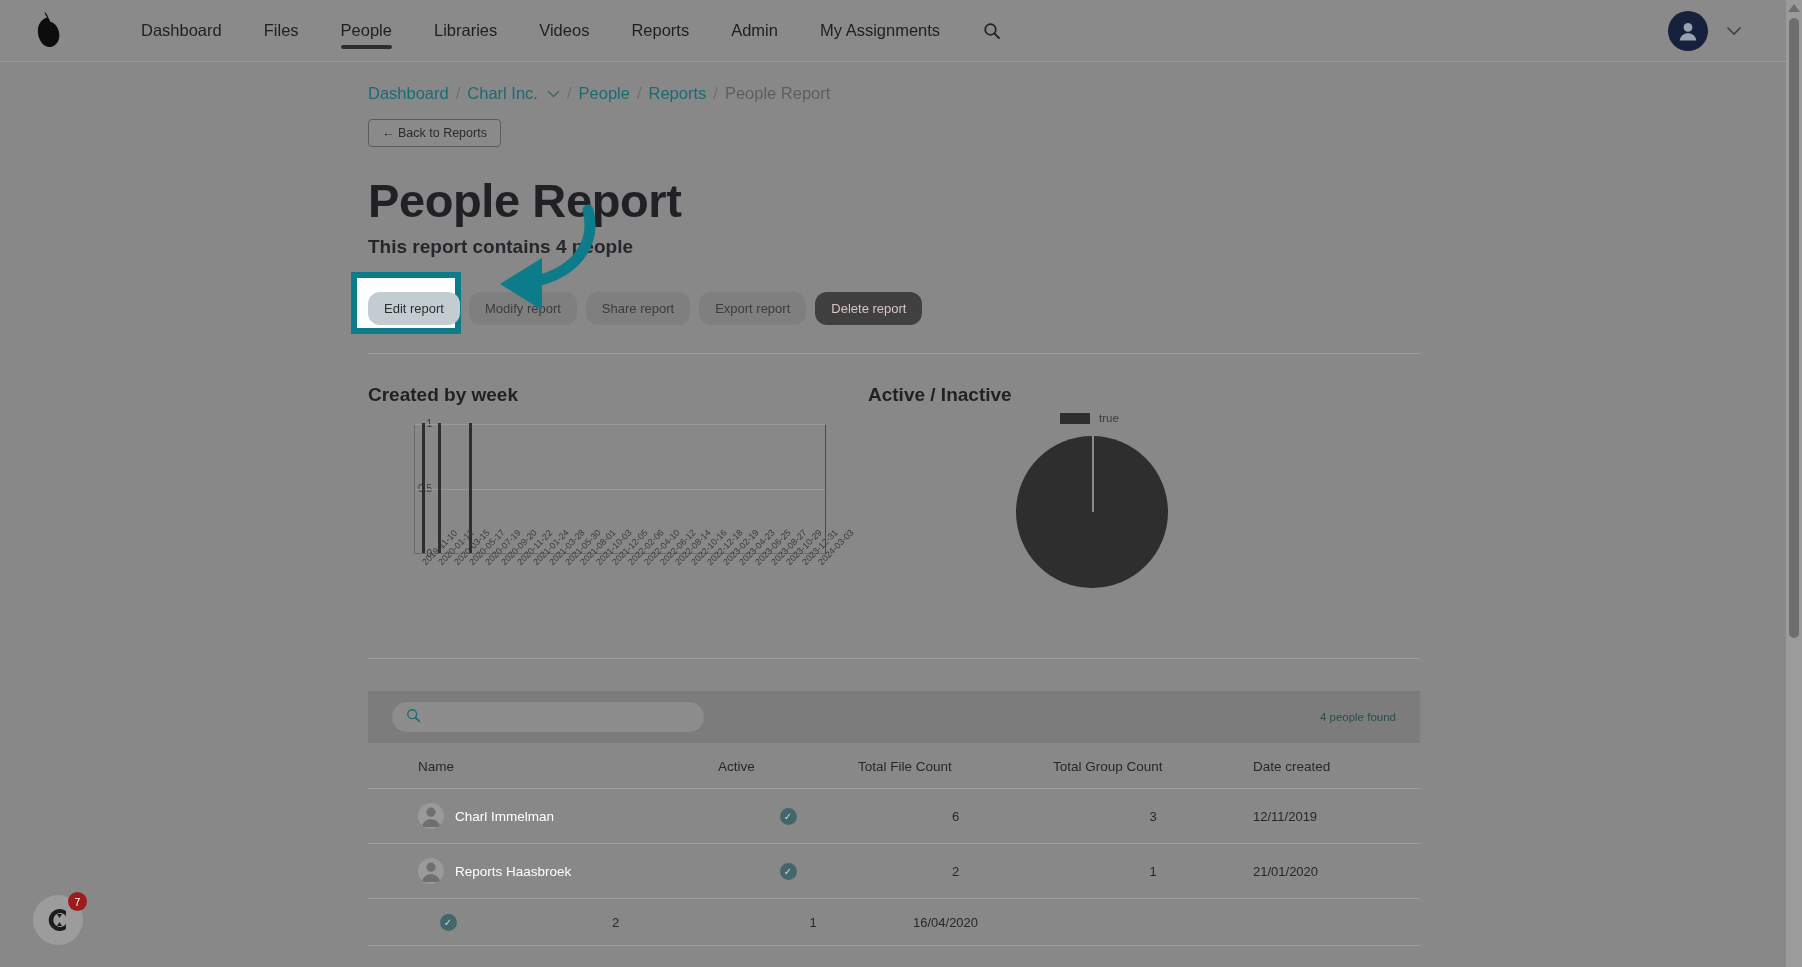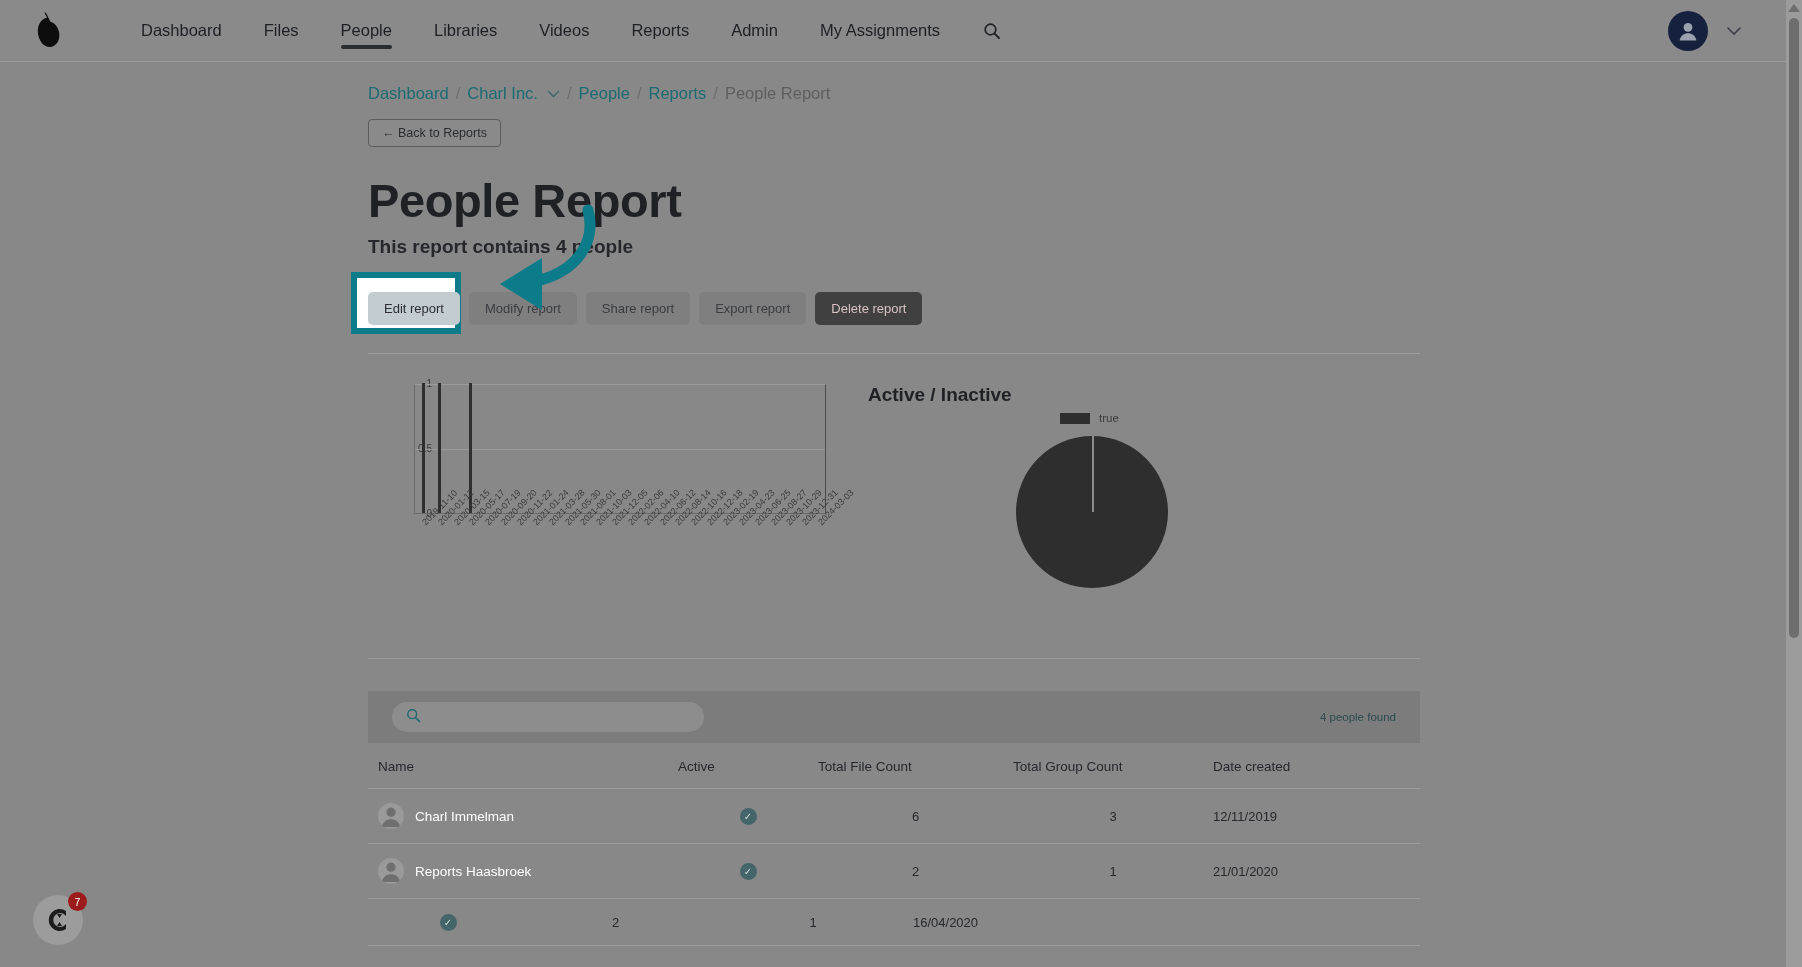--- a/index.html
+++ b/index.html
@@ -147,21 +147,21 @@
     gap: 9px;
     align-items: center;
     margin-bottom: 28px;
     position: relative;
   }
   .abtn {
     font-size: 13px;
     color: #3a3c40;
     background: #7f7f7f;
     border: none;
-    border-radius: 5px;
+    border-radius: 12px;
     padding: 9px 16px;
     cursor: pointer;
     font-family: "Liberation Sans", sans-serif;
     white-space: nowrap;
   }
   .abtn.primary {
     background: #c3cdd1;
     color: #2c2e32;
   }
   .abtn.danger {
@@ -305,21 +305,21 @@
     margin-left: auto;
     font-size: 11.5px;
     color: #2c4b4f;
   }
   .thead {
     display: flex;
     padding: 16px 0 14px 10px;
     border-bottom: 1px solid #9d9d9d;
   }
   .th { font-size: 13.5px; color: #26282c; }
-  .col-name { width: 300px; }
+  .col-name { width: 300px; margin-left: 40px; }
   .col-active { width: 140px; }
   .col-files { width: 195px; }
   .col-groups { width: 200px; }
   .col-date { width: 160px; }
   .trow {
     display: flex;
     align-items: center;
     padding: 14px 0 14px 10px;
     border-bottom: 1px solid #9d9d9d;
     min-height: 47px;
@@ -471,20 +471,21 @@
       <button class="abtn">Export report</button>
       <button class="abtn danger">Delete report</button>
     </div>
 
     <div class="divider"></div>
 
     
     <div class="charts">
 
       <div class="chart-block">
+        <div class="chart-title">Created by week</div>
         <div class="bar-chart-wrap">
           <div class="bc-ylab" style="top:-6px;">1</div>
           <div class="bc-ylab" style="top:59px;">0.5</div>
           <div class="bc-ylab" style="top:124px;">0</div>
           <div class="bc-plot">
             <div class="bc-grid"></div>
             <div id="bars">
                 <div class="bc-bar" style="left: 6.65538px; height: 130px;"></div>
                 <div class="bc-bar" style="left: 22.5015px; height: 130px;"></div>
                 <div class="bc-bar" style="left: 54.1938px; height: 130px;"></div>

